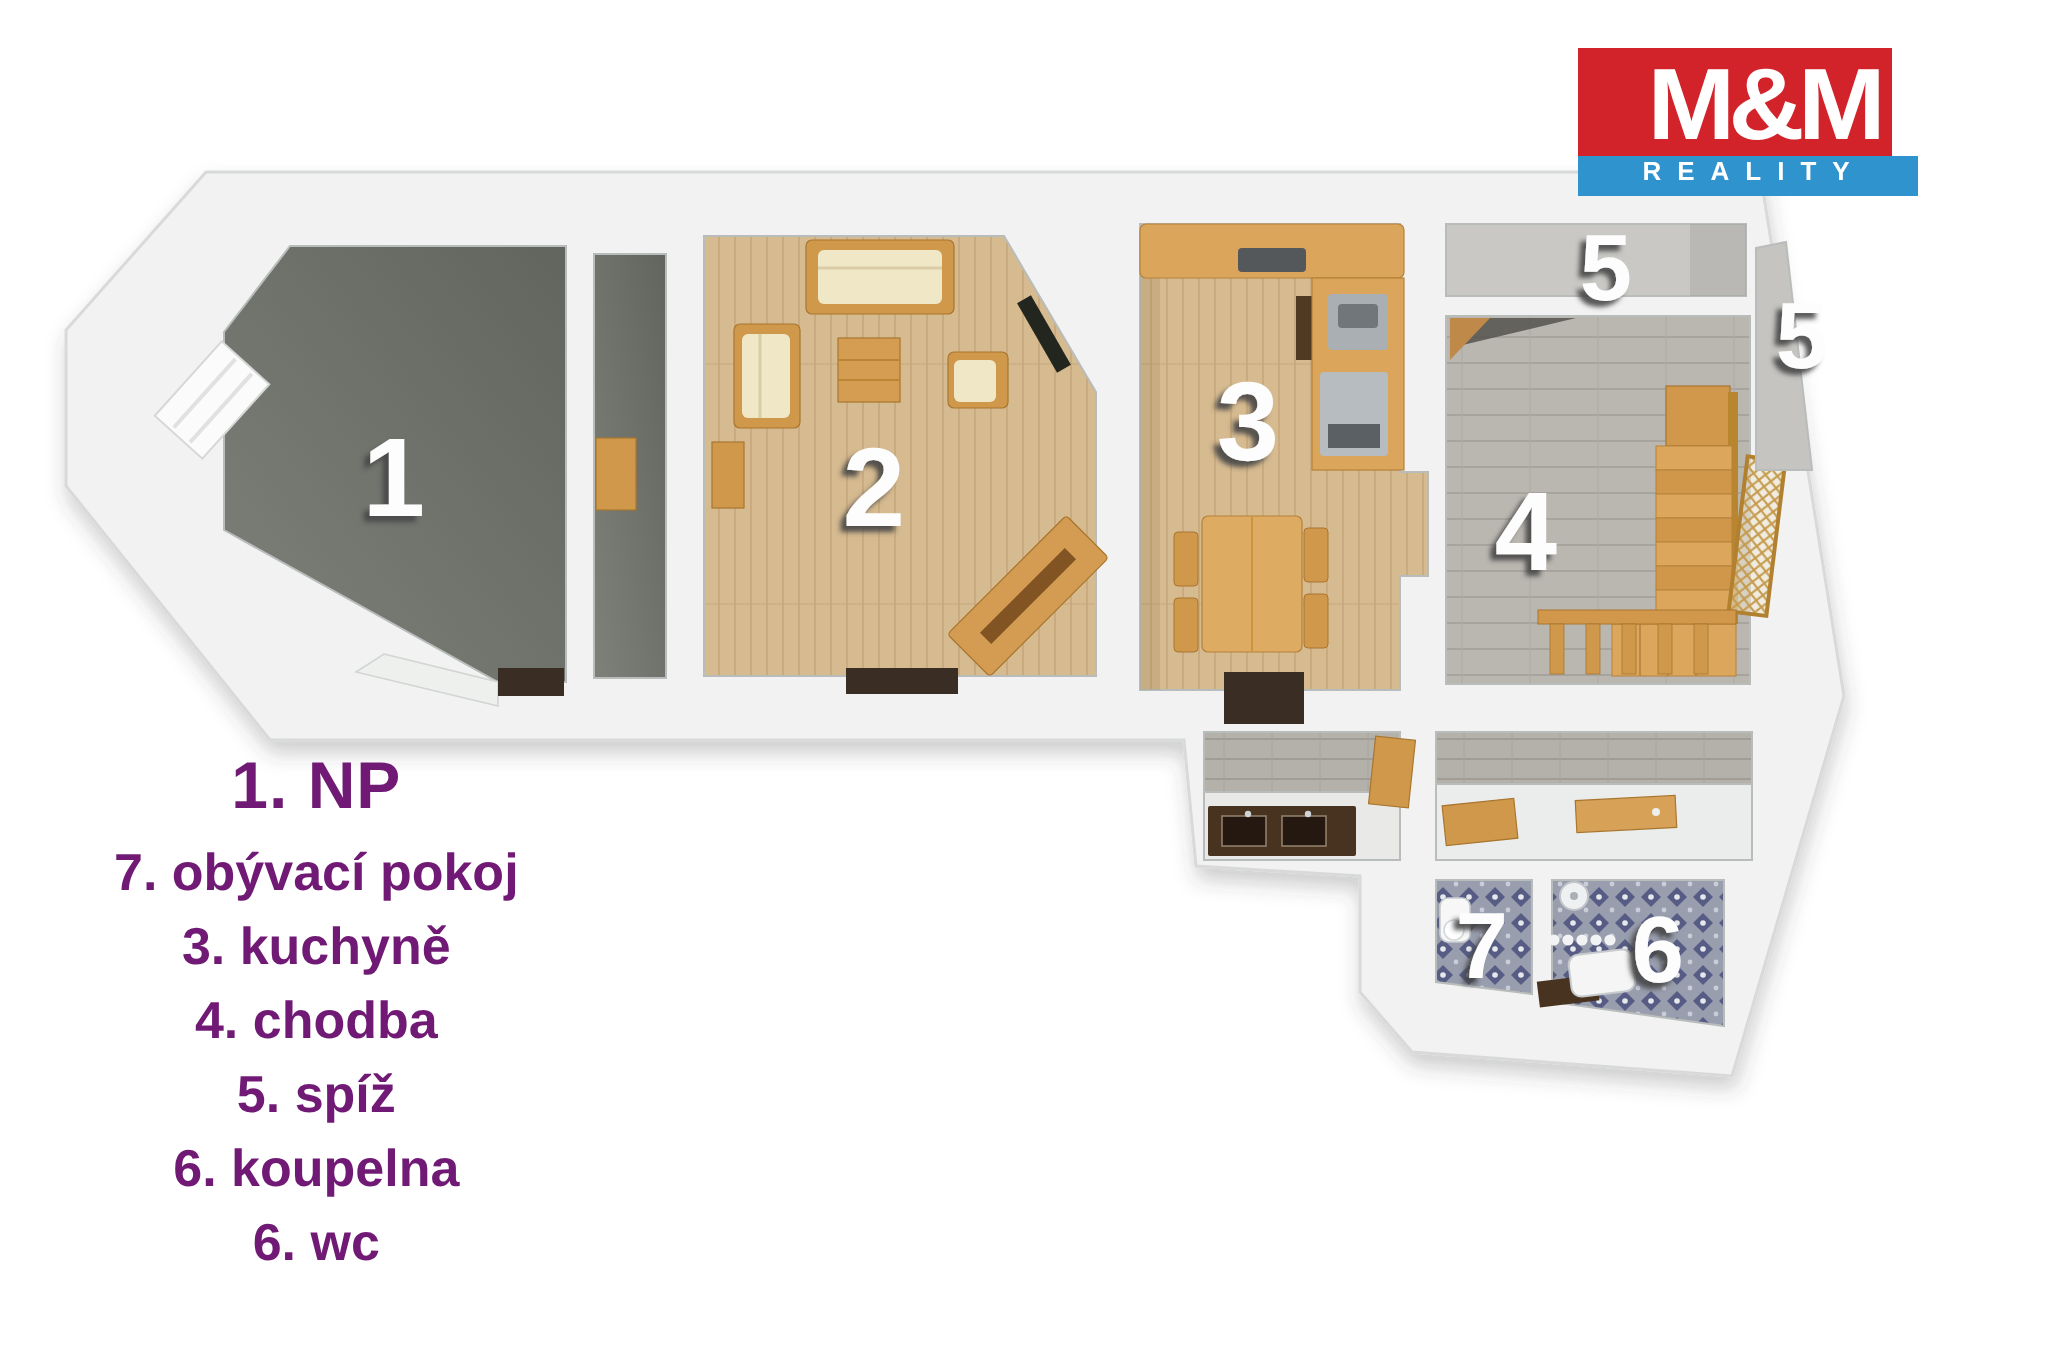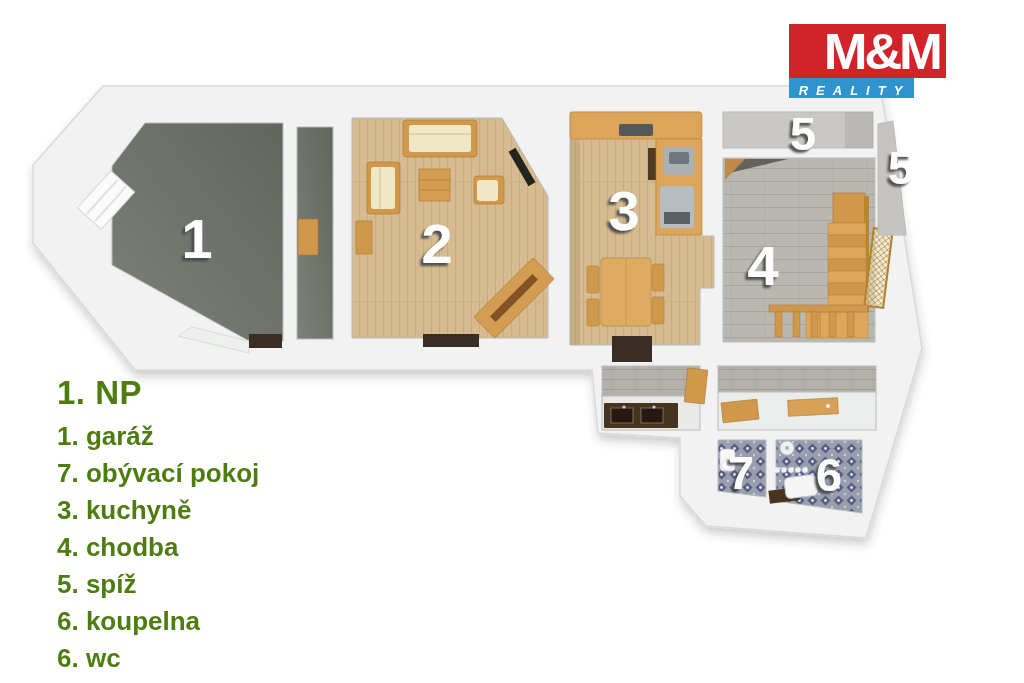--- a/index.html
+++ b/index.html
@@ -1,30 +1,30 @@
 <!DOCTYPE html>
 <html><head>
 <meta charset="utf-8">
 <style>
   html,body{margin:0;padding:0;background:#ffffff;}
   .stage{position:relative;width:1024px;height:683px;background:#ffffff;overflow:hidden;
          font-family:"Liberation Sans",sans-serif;}
   .plan-svg{position:absolute;left:0;top:0;}
   
-  .legend{position:absolute;left:57px;top:374px;color:#4d7c0f;}
+  .legend{position:absolute;left:57px;top:374px;color:#701a75;text-align:center;}
   .legend-title{font-size:33px;font-weight:bold;margin:0 0 6px 0;letter-spacing:0.5px;}
   .legend-item{font-size:26px;font-weight:bold;line-height:37px;white-space:nowrap;}
   
   .logo{position:absolute;left:789px;top:24px;}
   .logo-red{width:128px;height:54px;background:#d2232b;color:#ffffff;
             display:flex;align-items:center;justify-content:center;padding-left:29px;}
   .logo-red span{font-size:47px;font-weight:bold;letter-spacing:-3px;
                  transform:scale(1.12,1.08);transform-origin:center;}
-  .logo-blue{width:125px;height:20px;background:#2f93ce;color:#ffffff;
-             display:flex;align-items:flex-end;justify-content:center;font-style:italic;}
+  .logo-blue{width:170px;height:20px;background:#2f93ce;color:#ffffff;
+             display:flex;align-items:flex-start;justify-content:center;}
   .logo-blue span{font-size:13px;font-weight:bold;letter-spacing:8px;padding-left:6px;}
 </style>
 </head>
 <body>
 
 <div class="stage">
 
 <svg class="plan-svg" width="1024" height="683" viewBox="0 0 1024 683">
   <defs>
     <filter id="fslab" x="-10%" y="-10%" width="120%" height="125%">
@@ -239,21 +239,20 @@
     <text x="763" y="285" font-size="56">4</text>
     <text x="803" y="150" font-size="47">5</text>
     <text x="901" y="184" font-size="47">5</text>
     <text x="829" y="491" font-size="47">6</text>
     <text x="741" y="489" font-size="47">7</text>
   </g>
 </svg>
 
 <div class="legend">
   <div class="legend-title">1. NP</div>
-  <div class="legend-item">1. garáž</div>
   <div class="legend-item">7. obývací pokoj</div>
   <div class="legend-item">3. kuchyně</div>
   <div class="legend-item">4. chodba</div>
   <div class="legend-item">5. spíž</div>
   <div class="legend-item">6. koupelna</div>
   <div class="legend-item">6. wc</div>
 </div>
 
 <div class="logo">
   <div class="logo-red">

